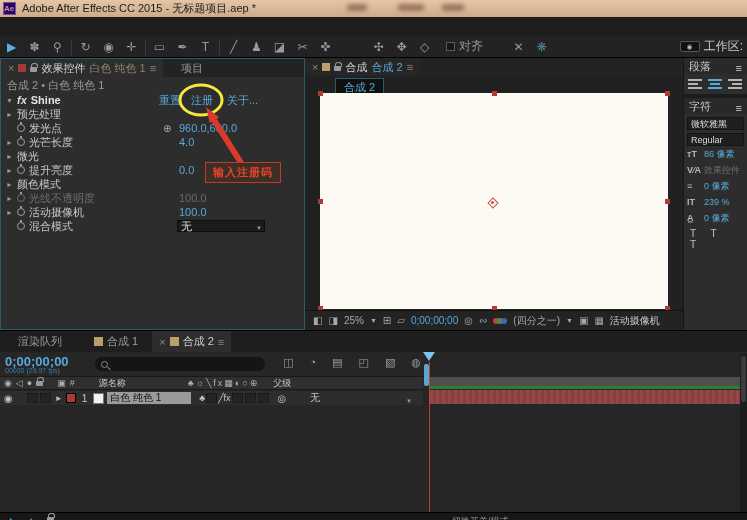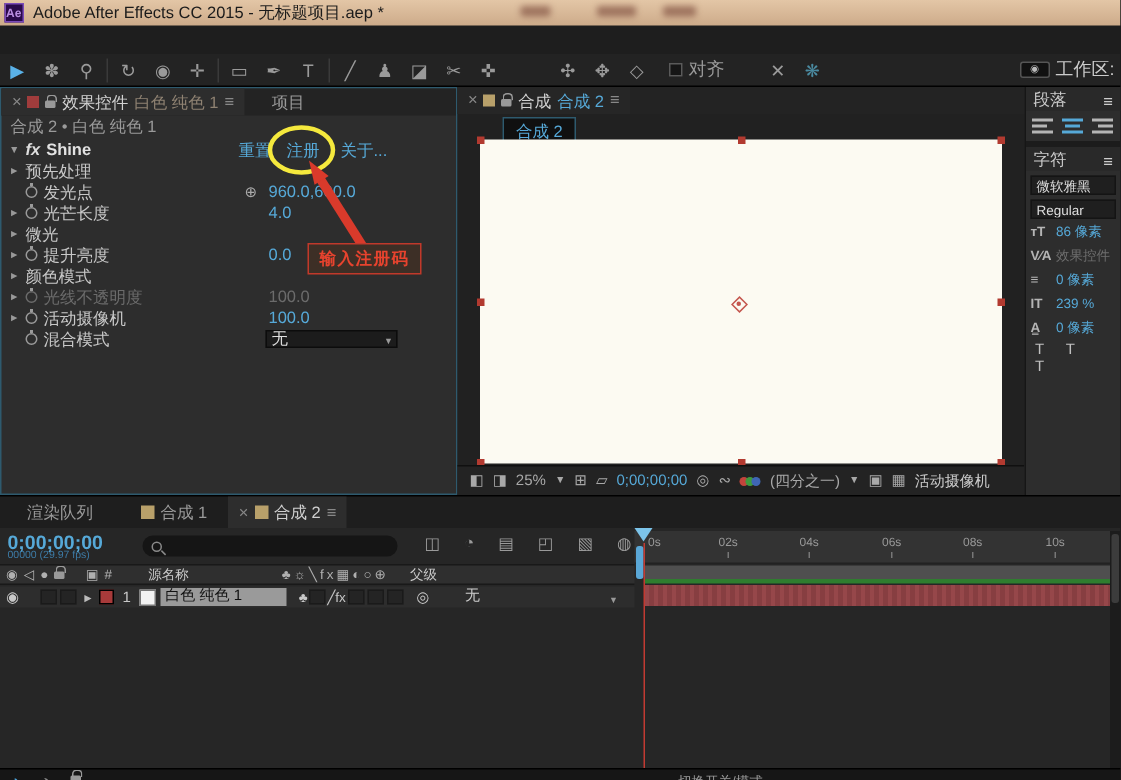--- a/index.html
+++ b/index.html
@@ -443,33 +443,20 @@
         <span class="dimbox"></span>
         <span style="margin-left:8px">◎</span>
         <span class="parentdrop">
           <span>无</span>
           <span class="da">▼</span>
         </span>
       </div>
     </div>
 
     <div id="tl-right">
-      <div class="ruler">
-        <span class="tick" style="left:9px">0s</span>
-        <span class="tick" style="left:56px">02s</span>
-        <span class="tick" style="left:110px">04s</span>
-        <span class="tick" style="left:165px">06s</span>
-        <span class="tick" style="left:219px">08s</span>
-        <span class="tick" style="left:274px">10s</span>
-        <span class="tickmark" style="left:62px"></span>
-        <span class="tickmark" style="left:116px"></span>
-        <span class="tickmark" style="left:171px"></span>
-        <span class="tickmark" style="left:225px"></span>
-        <span class="tickmark" style="left:280px"></span>
-      </div>
       <div class="workarea"></div>
       <div class="greenline"></div>
       <div class="redbar"></div>
       <div class="inbracket"></div>
       <div class="cti-line"></div>
       <div class="cti-head"></div>
       <div class="vscroll">
           <i></i>
         </div>
     </div>

